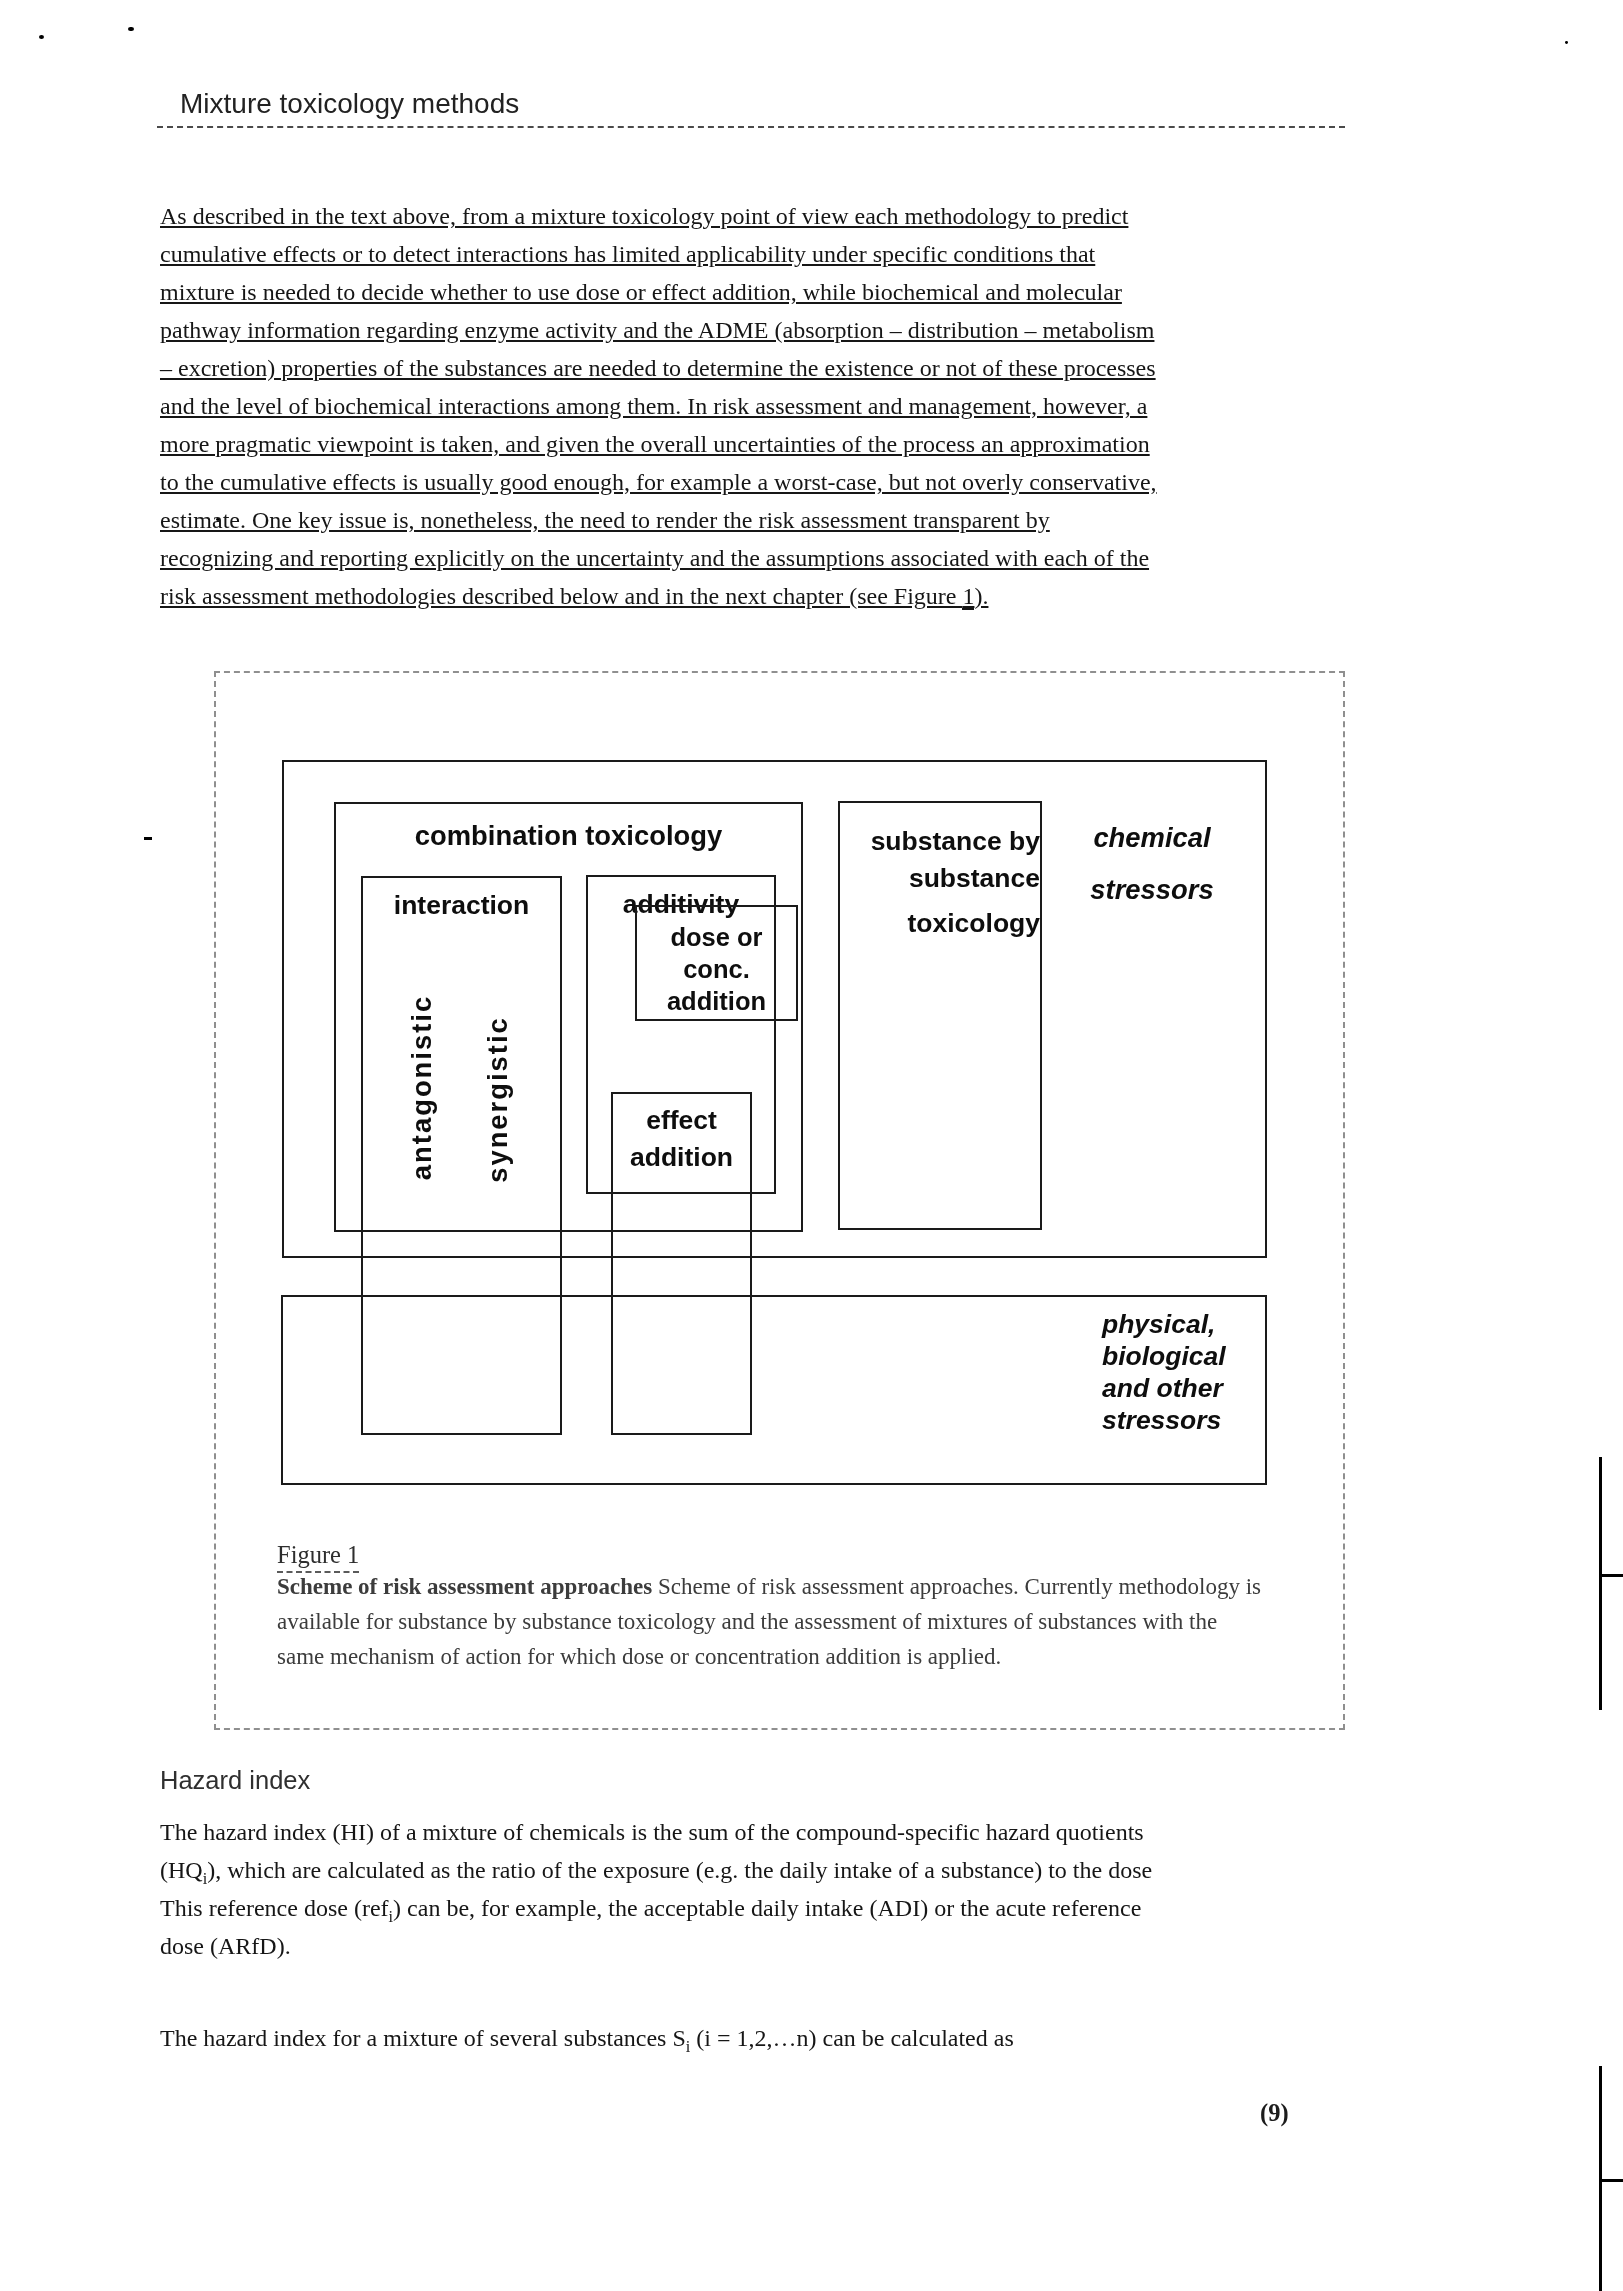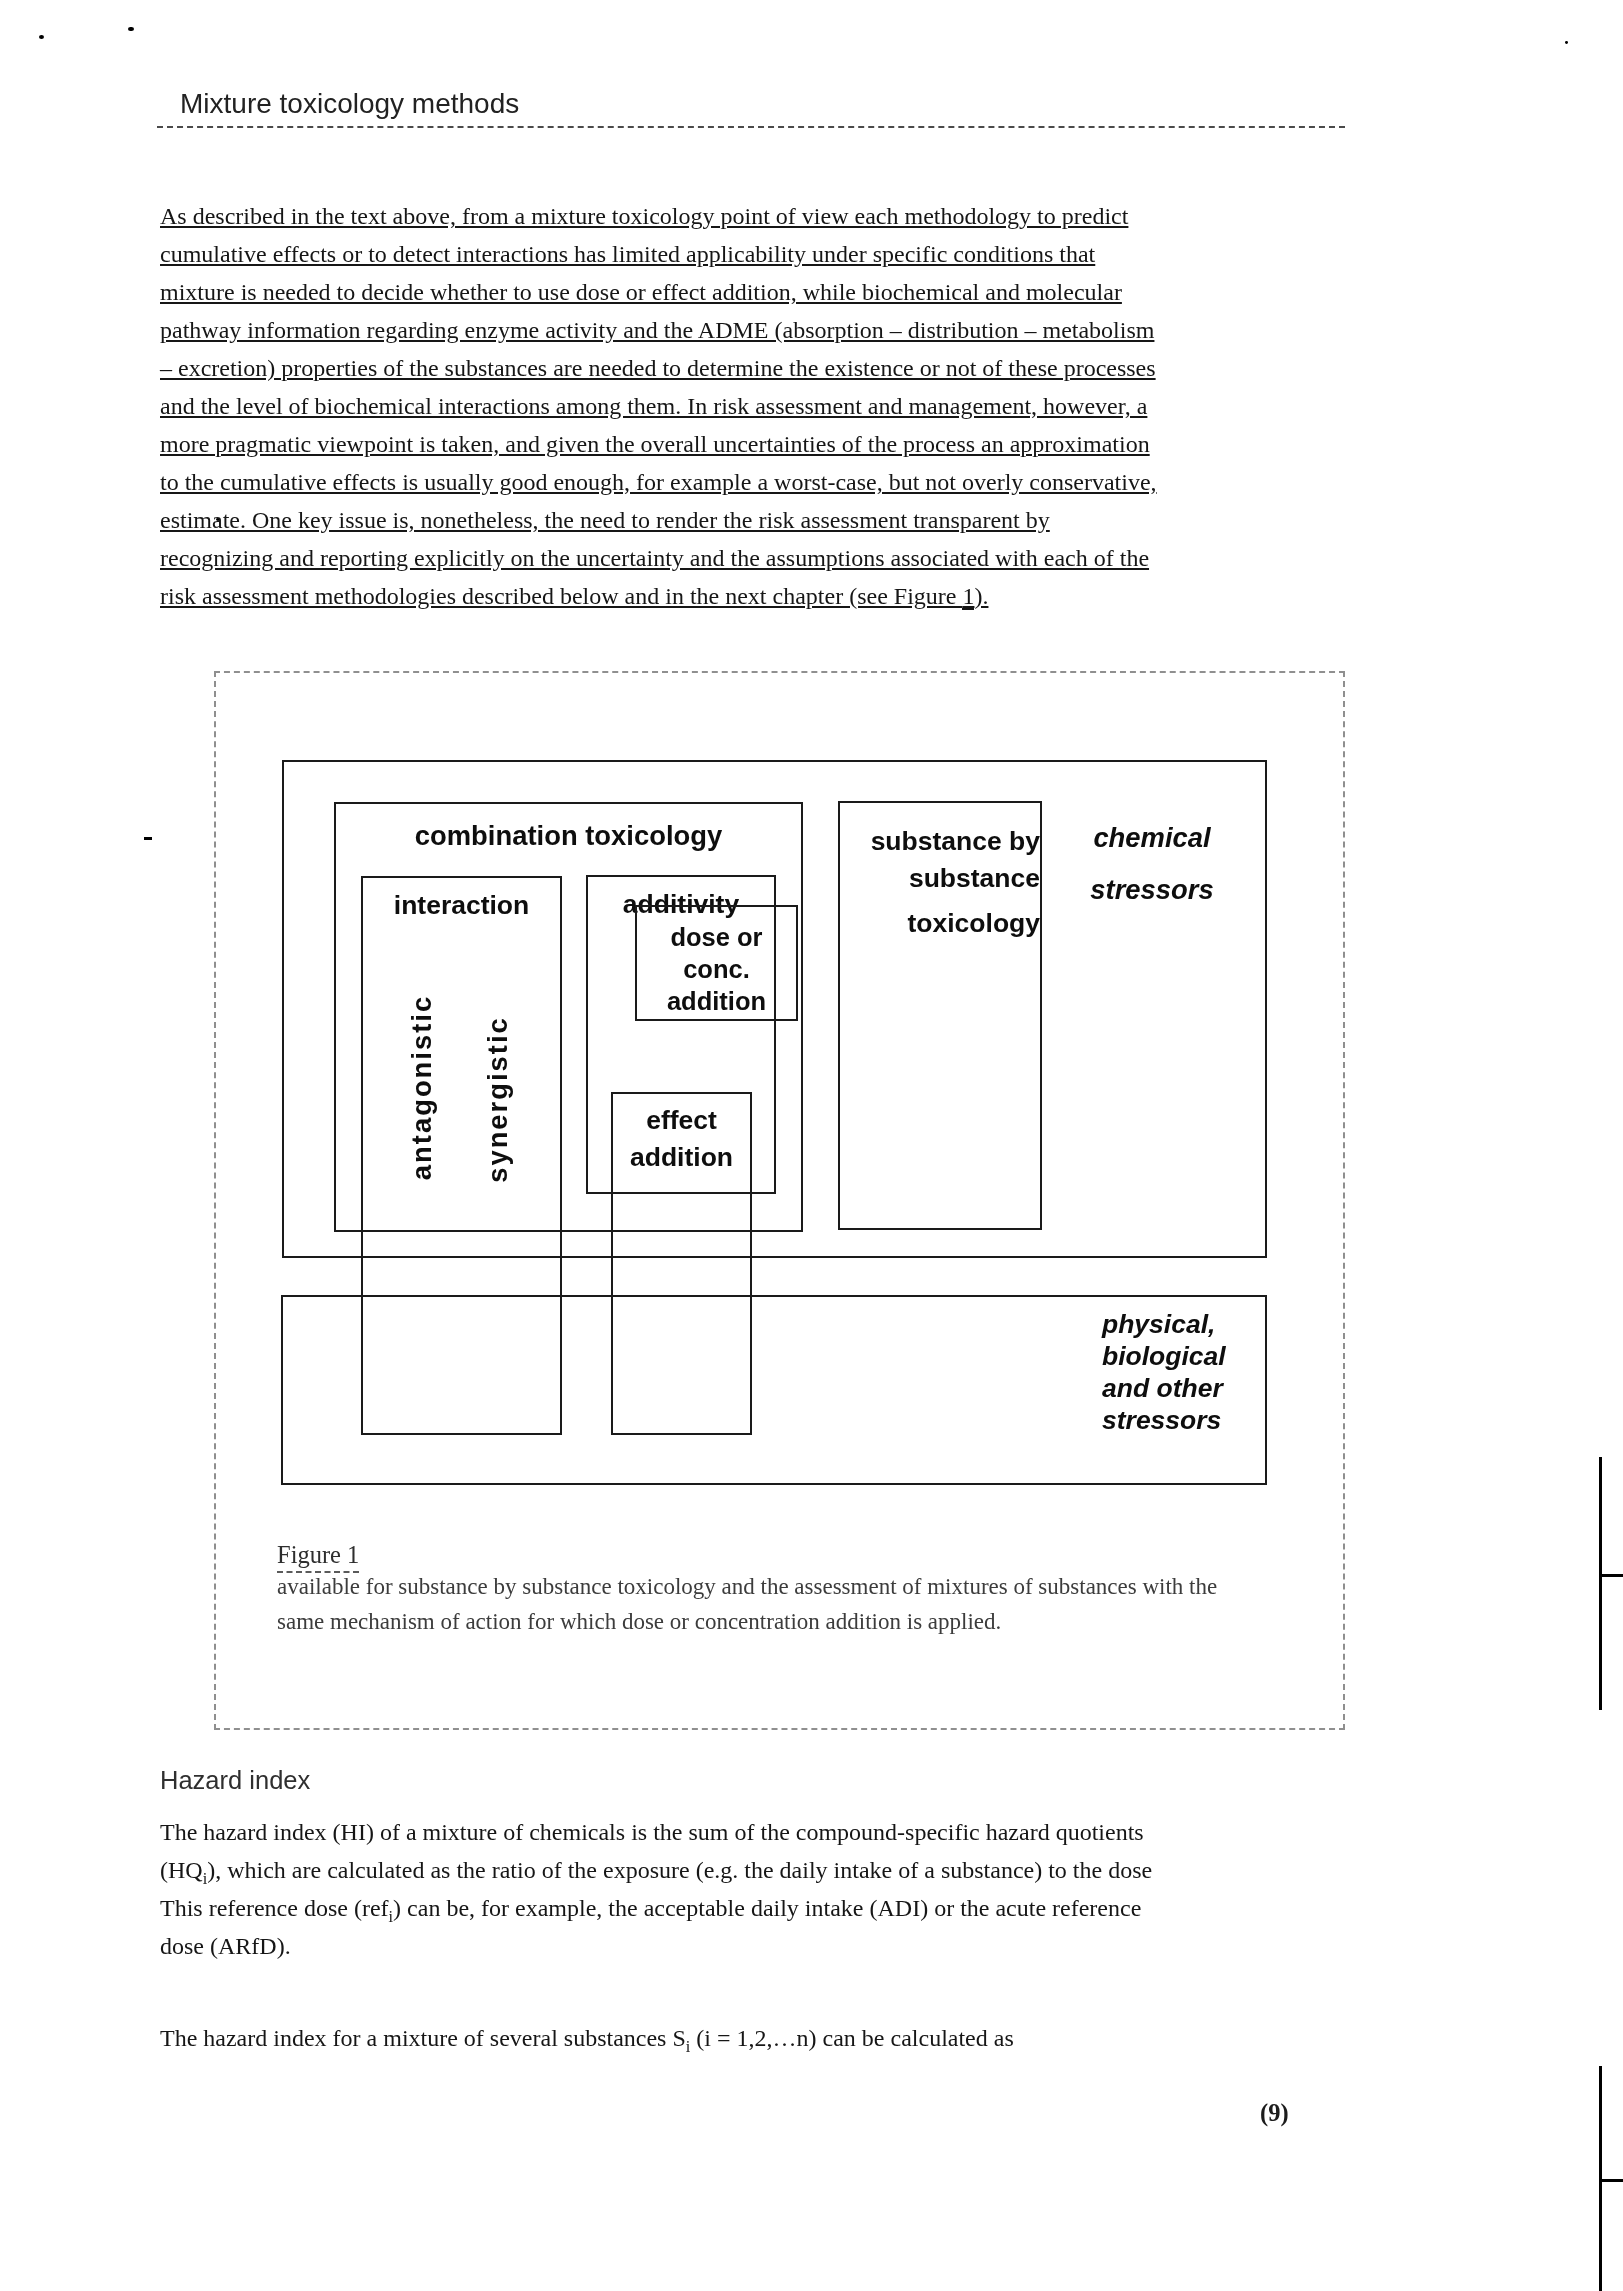--- a/index.html
+++ b/index.html
@@ -124,20 +124,21 @@
       <div class="ln ln-0">physical,</div>
       <div class="ln ln-1">biological</div>
       <div class="ln ln-2">and other</div>
       <div class="ln ln-3">stressors</div>
     </div>
 
   <div class="abs" style="left:277px;top:1519px;margin-top:22px;">
     <span class="figure-label">Figure 1</span>
   </div>
   <div class="abs caption" style="left:277px;top:1569px;width:1063px;">
+      <div class="ln ln-0"><span class="seg-b">Scheme of risk assessment approaches</span><span> Scheme of risk assessment approaches. Currently methodology is</span></div>
       <div class="ln ln-1">available for substance by substance toxicology and the assessment of mixtures of substances with the</div>
       <div class="ln ln-2">same mechanism of action for which dose or concentration addition is applied.</div>
     </div>
 
   <div class="abs hazard-heading" style="left:160px;top:1766px;">Hazard index</div>
   <div class="abs serif-para" style="left:160px;top:1813px;width:1221px;">
       <div class="ln ln-0">The hazard index (HI) of a mixture of chemicals is the sum of the compound-specific hazard quotients</div>
       <div class="ln ln-1"><span>(HQ</span><span class="seg-sub">i</span><span>), which are calculated as the ratio of the exposure (e.g. the daily intake of a substance) to the dose</span></div>
       <div class="ln ln-3"><span>This reference dose (ref</span><span class="seg-sub">i</span><span>) can be, for example, the acceptable daily intake (ADI) or the acute reference</span></div>
       <div class="ln ln-4">dose (ARfD).</div>

